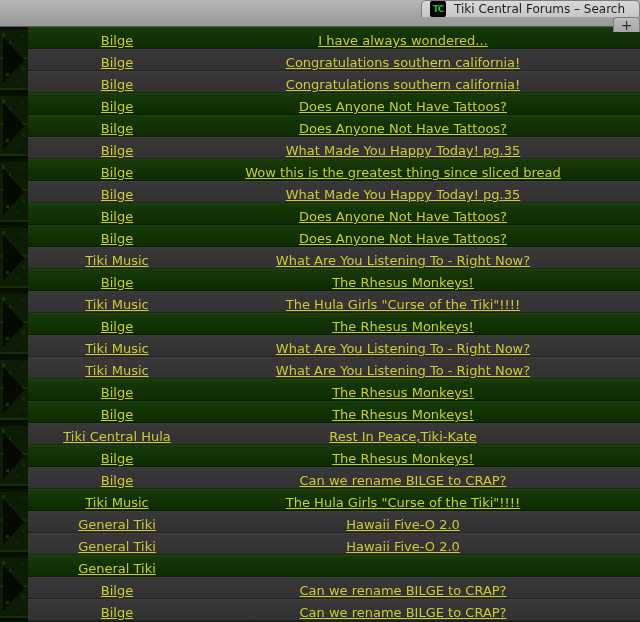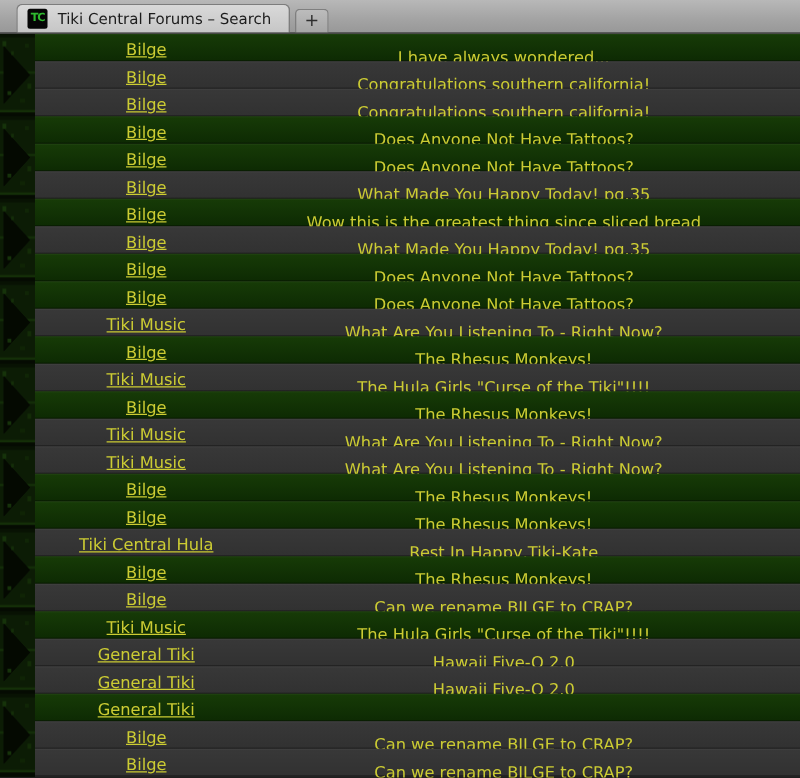--- a/index.html
+++ b/index.html
@@ -4,21 +4,21 @@
 <style>
   * { margin:0; padding:0; box-sizing:border-box; }
   html,body { width:640px; height:622px; overflow:hidden; background:#222;
               font-family:"DejaVu Sans","Liberation Sans",sans-serif; }
 
   
   .tabbar{
     height:27px; width:640px;
     background:linear-gradient(180deg,#b8b8b8 0%,#a3a3a3 60%,#989898 100%);
     border-bottom:1px solid #565656;
-    display:flex; align-items:flex-end; position:relative;
+    display:flex; align-items:flex-end; position:relative;flex-direction:column;
   }
   .tab{
     margin-left:13px; width:219px; height:23px;
     background:linear-gradient(180deg,#d9d9d9,#c6c6c6);
     border:1px solid #7d7d7d; border-bottom:none;
     border-radius:5px 5px 0 0;
     display:flex; align-items:center; gap:8px; padding:0 8px;
     position:relative; z-index:2;
   }
   .favicon{
@@ -40,21 +40,21 @@
   }
 
   
   .page{ display:flex; width:640px; height:595px; background:#1d1d1d; }
 
   .sidebar{ width:28px; height:595px; flex:0 0 auto; position:relative; overflow:hidden; }
   .sidebar svg{ display:block; }
 
   .results{ flex:1 1 auto; display:flex; flex-direction:column; }
   .row{
-    height:22px; display:flex; align-items:center;
+    height:22px; display:flex; align-items:flex-end;
     box-shadow:inset 0 -1px rgba(0,0,0,0.28), inset 0 1px rgba(255,255,255,0.03);
   }
   .row.green{ background:linear-gradient(180deg,#173b07,#0d2a03); }
   .row.gray { background:linear-gradient(180deg,#383838,#313131); }
   .cell-forum{ width:178px; flex:0 0 auto; text-align:center; }
   .cell-thread{ width:394px; flex:0 0 auto; text-align:center;margin-top:12px; }
   .cell-fill{ flex:1 1 auto; }
   .row a{
     color:#cccc33; text-decoration:underline; font-size:13px;
     white-space:nowrap; cursor:pointer;
@@ -277,21 +277,21 @@
       <a>The Rhesus Monkeys!</a>
     </div>
     <div class="cell-fill"></div>
   </div>
 
   <div class="row gray">
     <div class="cell-forum">
       <a>Tiki Central Hula</a>
     </div>
     <div class="cell-thread">
-      <a>Rest In Happy,Tiki-Kate</a>
+      <a>Rest In Peace,Tiki-Kate</a>
     </div>
     <div class="cell-fill"></div>
   </div>
 
   <div class="row green">
     <div class="cell-forum">
       <a>Bilge</a>
     </div>
     <div class="cell-thread">
       <a>The Rhesus Monkeys!</a>

